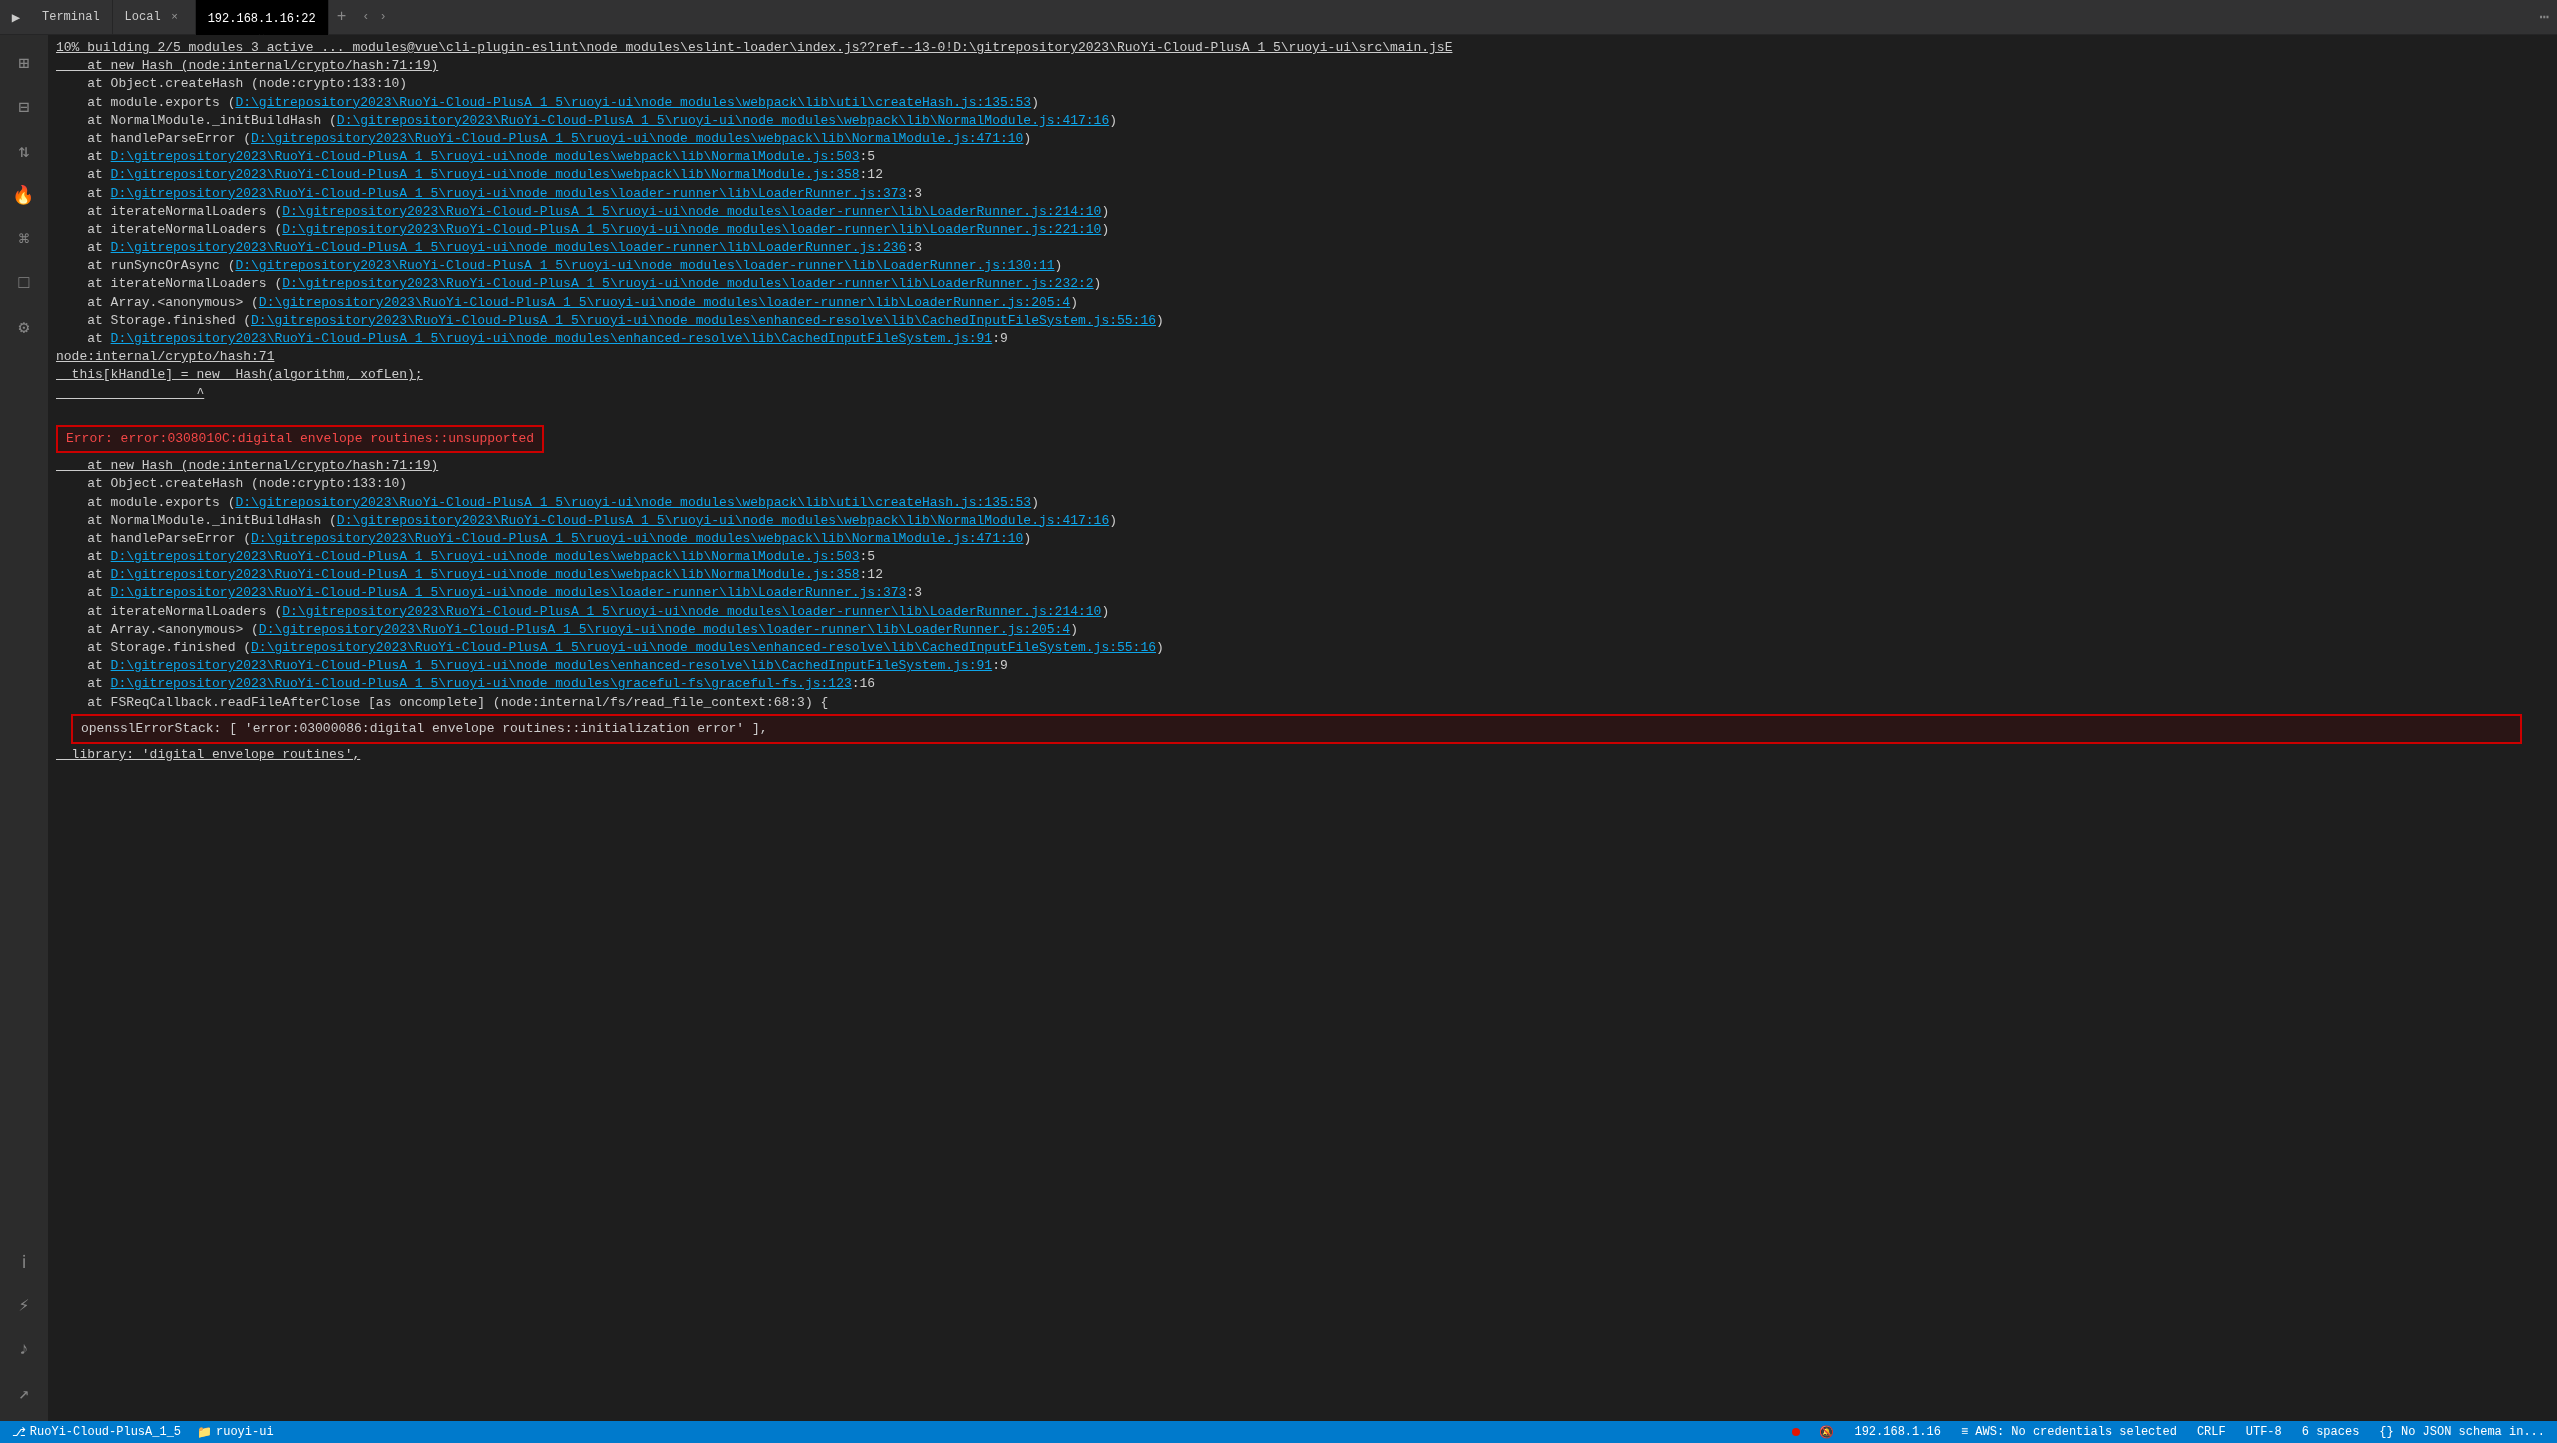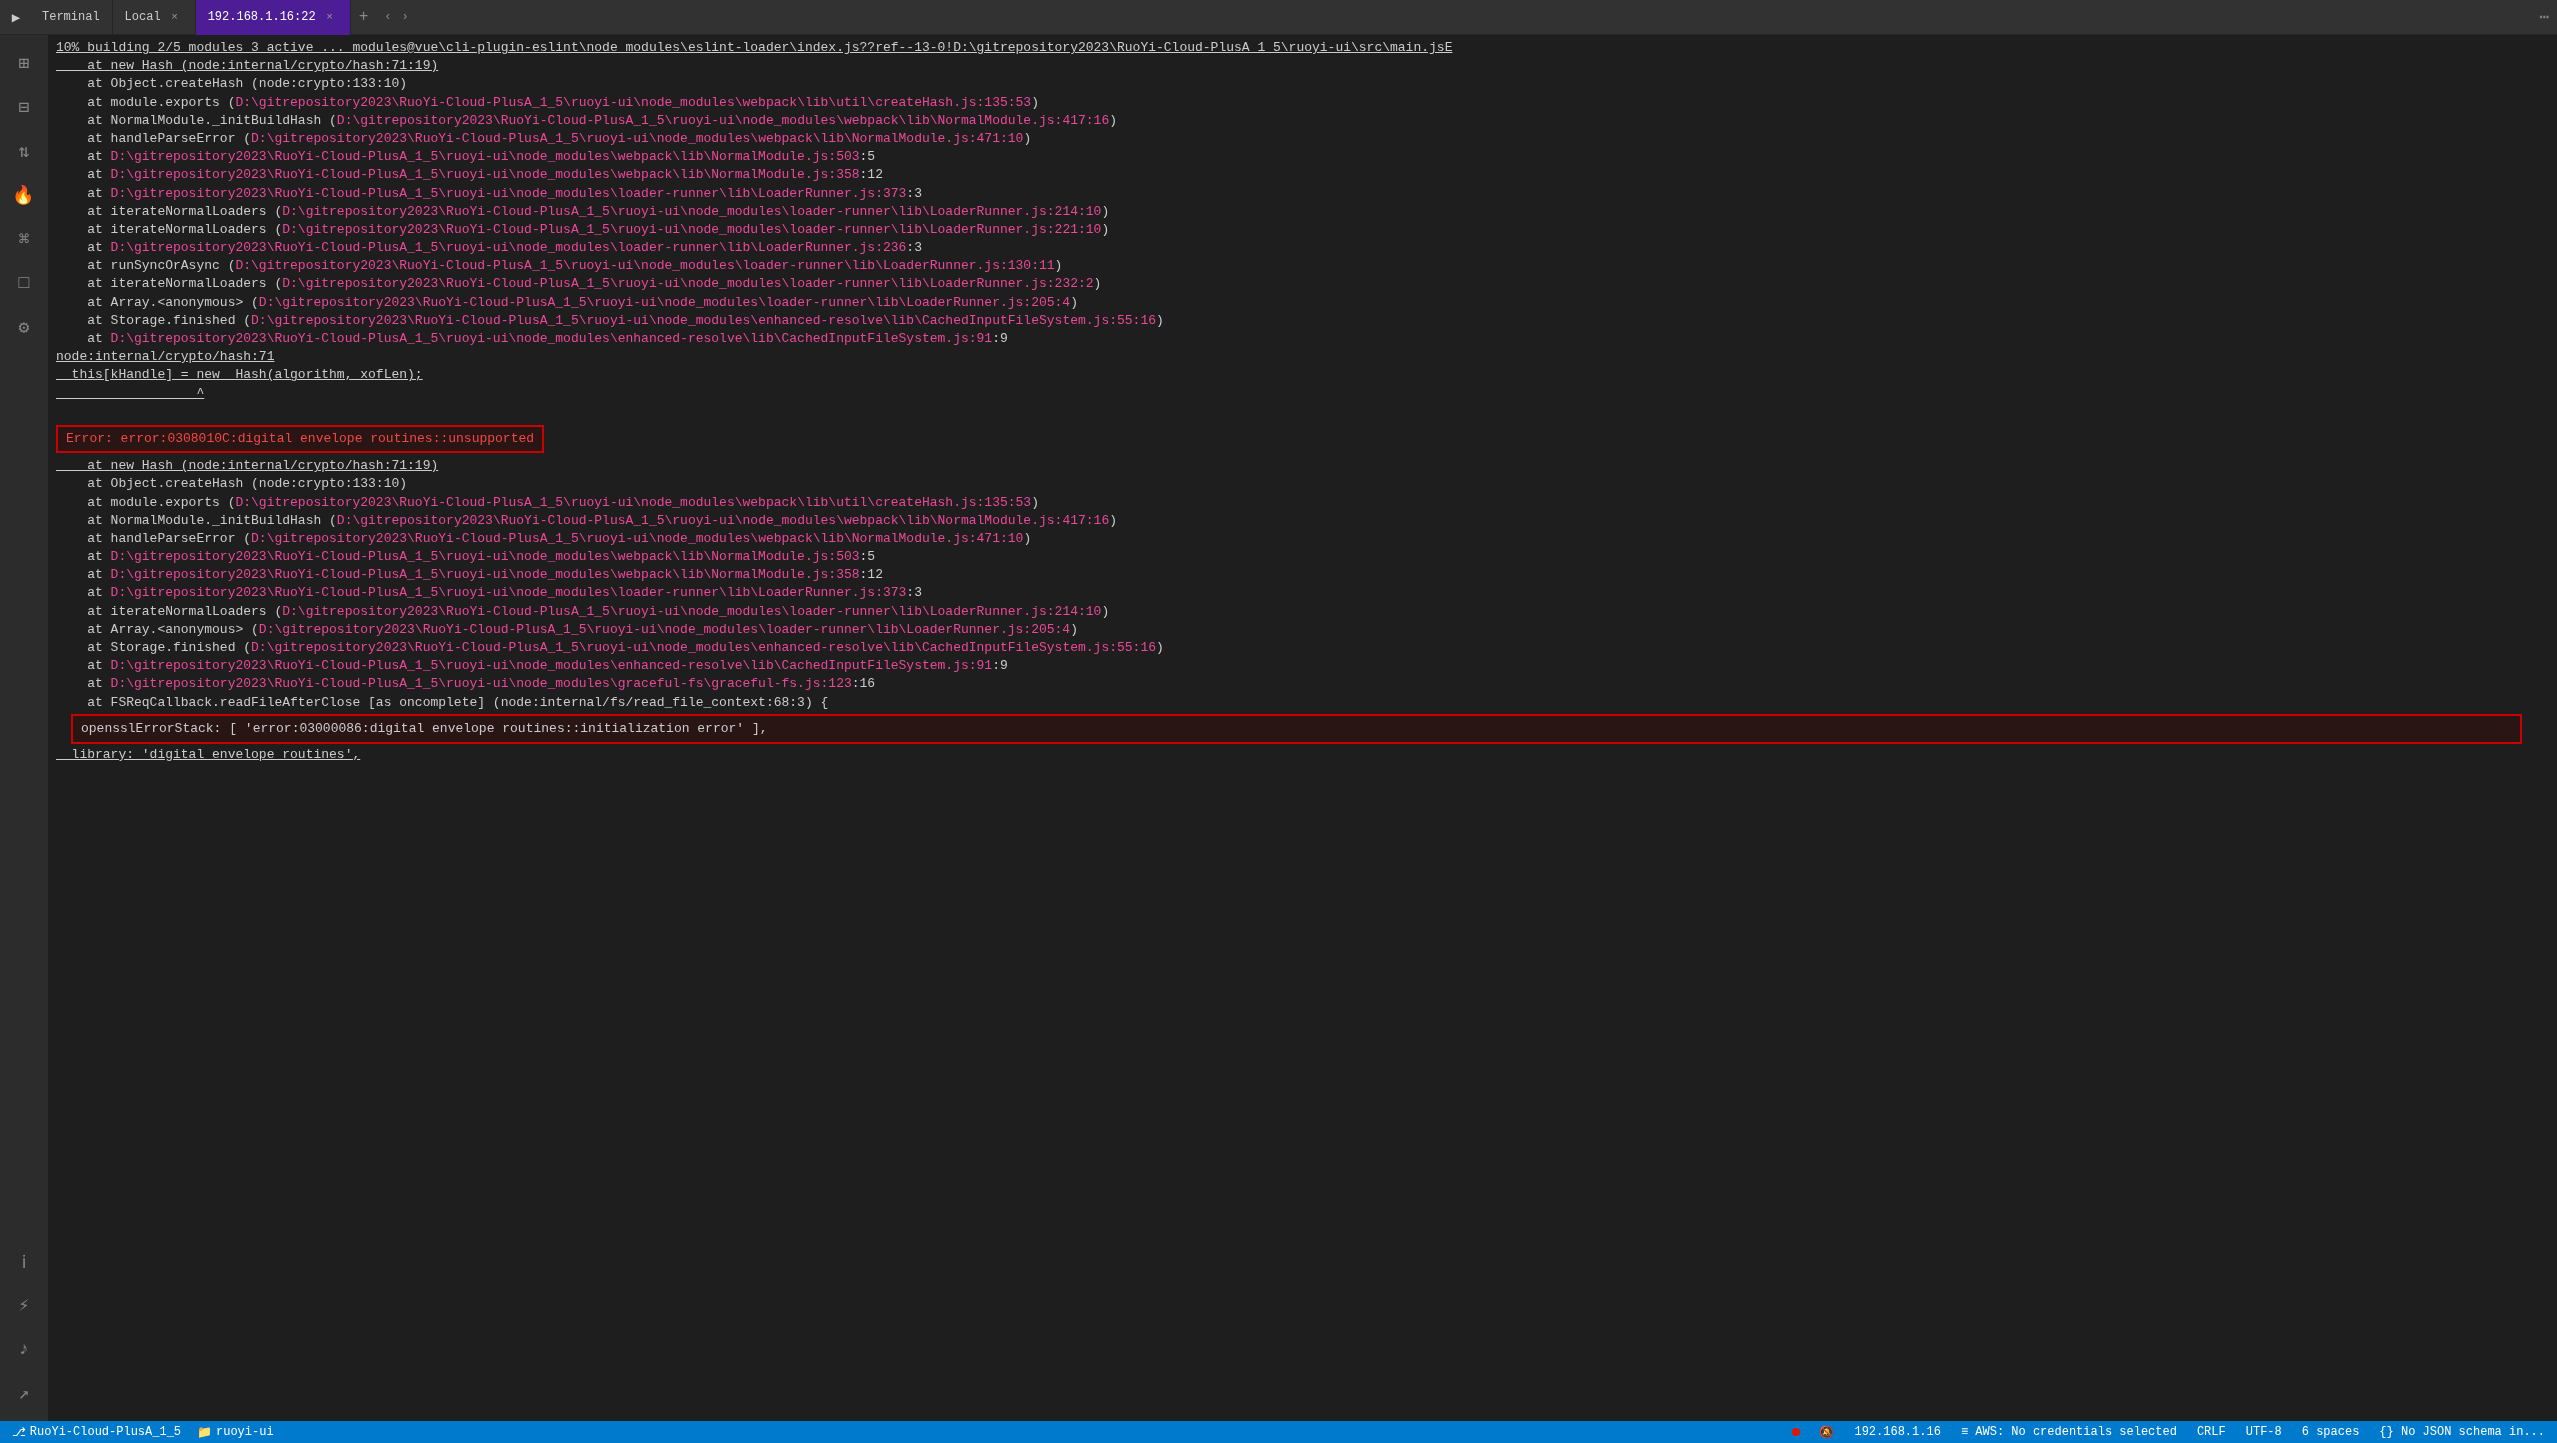--- a/index.html
+++ b/index.html
@@ -49,22 +49,23 @@
       display: flex;
       align-items: center;
       gap: 6px;
       font-size: 12px;
       color: #cccccc;
       border-right: 1px solid #252526;
       cursor: pointer;
       white-space: nowrap;
     }
     .tab.active {
-      background: #4c1d95;
+      background: #000000;
       color: #ffffff;
+      flex-direction: column;
     }
     .tab .close-btn {
       width: 16px;
       height: 16px;
       display: flex;
       align-items: center;
       justify-content: center;
       border-radius: 3px;
       font-size: 11px;
       color: #999;
@@ -157,21 +158,22 @@
     .terminal-content::-webkit-scrollbar-track { background: #1e1e1e; }
     .terminal-content::-webkit-scrollbar-thumb { background: #424242; }
 
     .line {
       white-space: pre;
       display: block;
       min-height: 18px;
     }
 
     .link {
-      color: #ec4899;
+      color: #0ea5e9;
+      text-decoration: underline;
       cursor: pointer;
     }
 
     .error-box {
       display: inline-block;
       border: 1px solid #cc0000;
       padding: 1px 4px;
       color: #f44747;
       background: transparent;
     }

